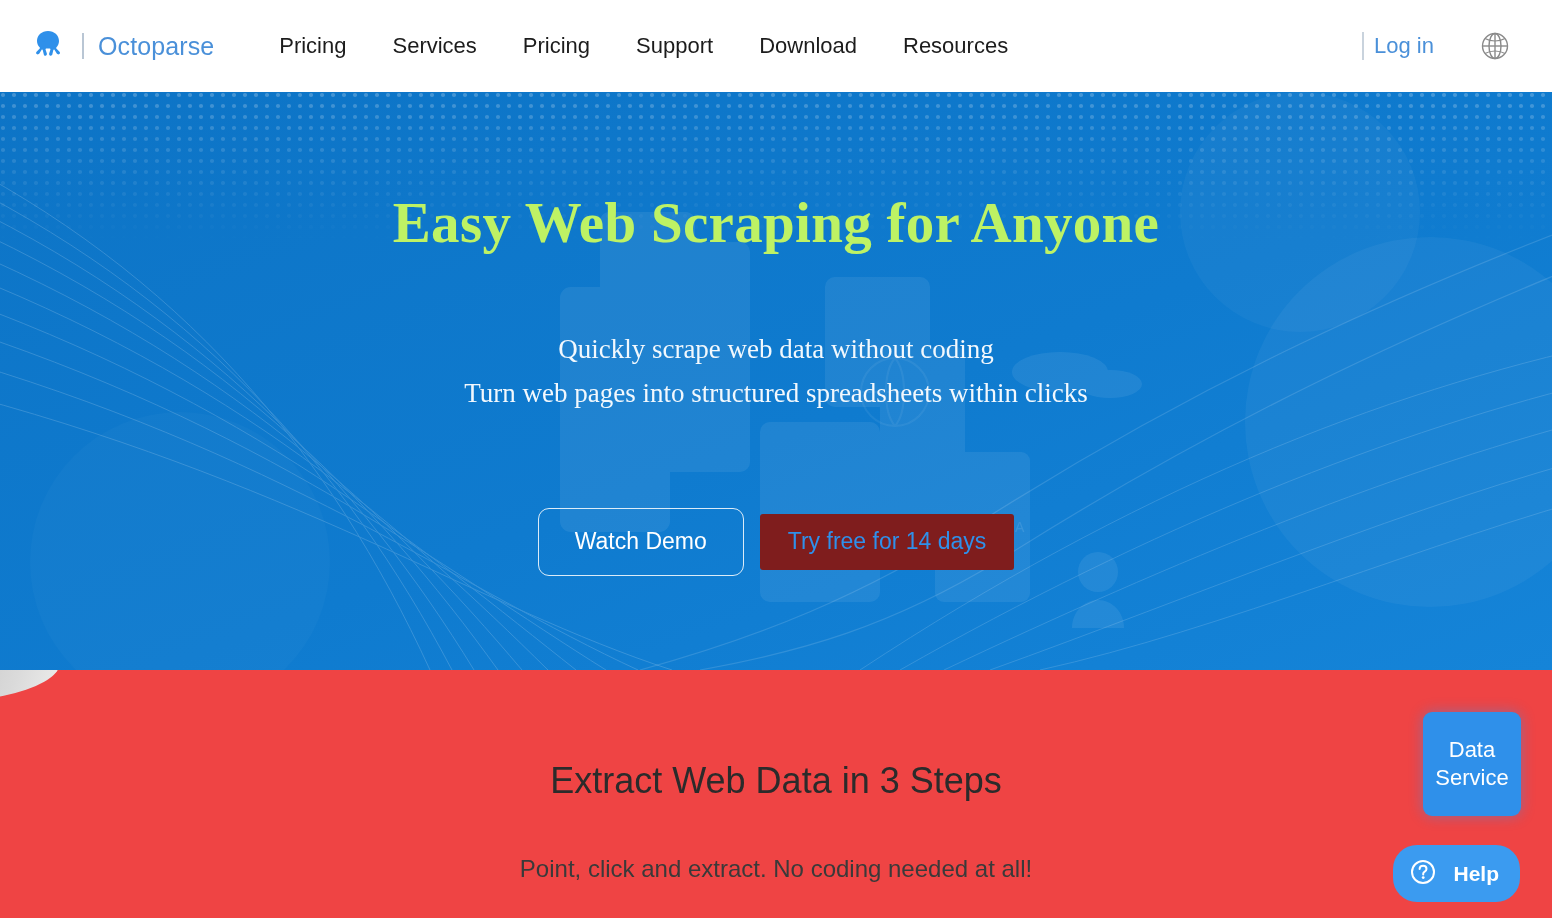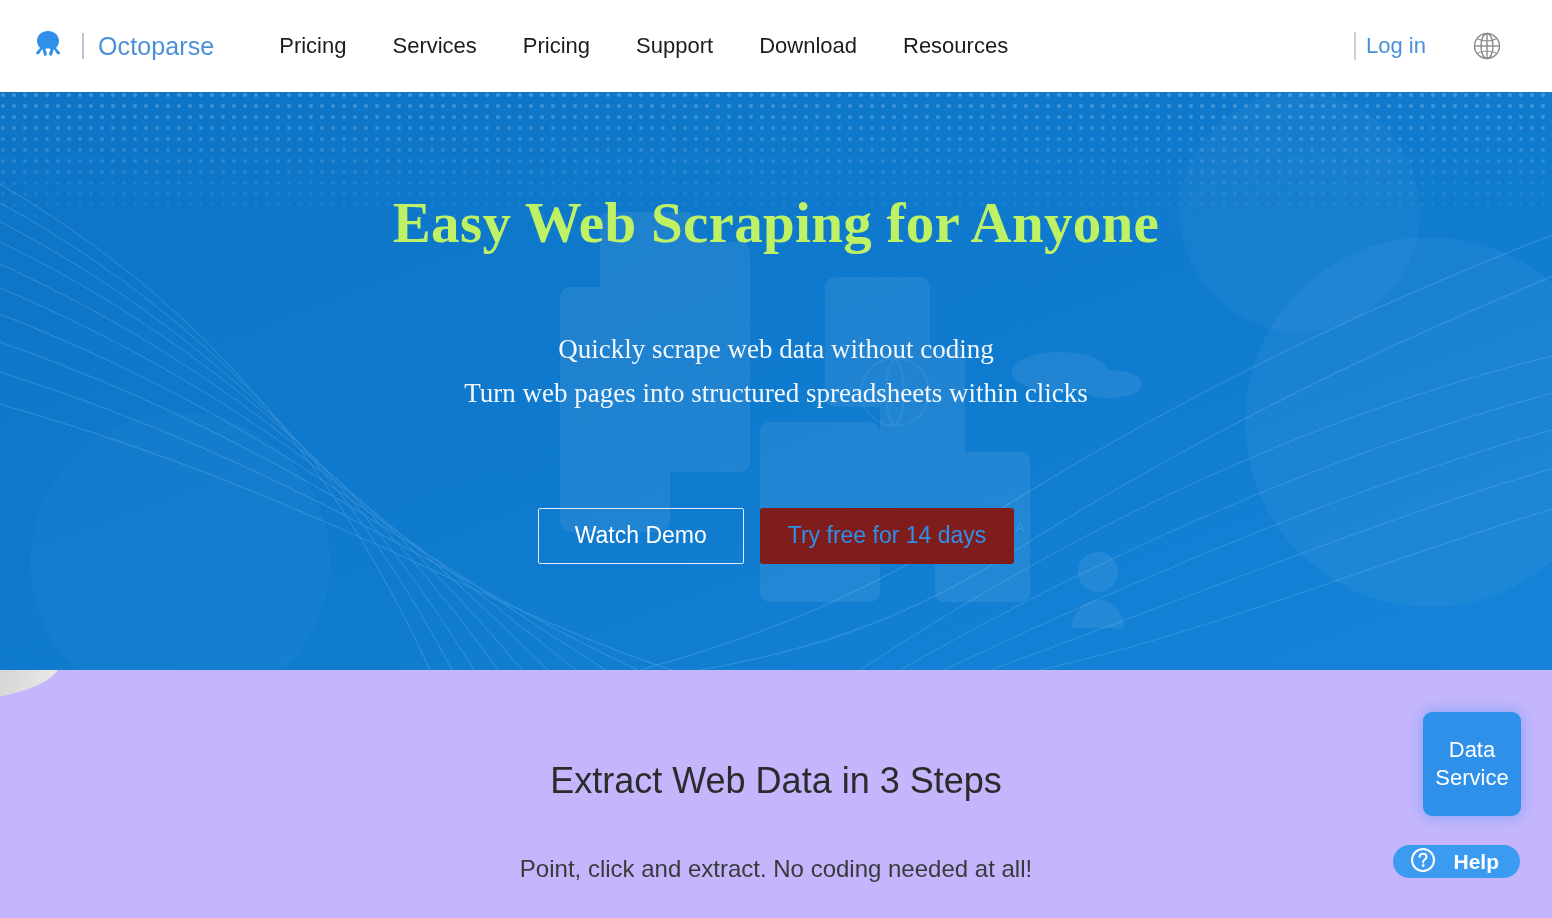--- a/index.html
+++ b/index.html
@@ -29,21 +29,21 @@
   .brand-name {
     font-size: 25px; color: #4a90d9; letter-spacing: .1px;
     font-family: "Liberation Sans", sans-serif; white-space: nowrap;
   }
   .nav-links { display: flex; align-items: center; margin-left: 42px; }
   .nav-link {
     font-size: 22px; color: #1c1c1c; padding: 0 23px;
     cursor: pointer; white-space: nowrap;
   }
   .nav-right {
-    position: absolute; right: 8px; top: 0; height: 92px;
+    position: absolute; right: 0; top: 0; height: 92px;
     display: flex; align-items: center;
   }
   .nav-sep { width: 2px; height: 28px; background: #c9d3dd; margin-right: 10px; }
   .login-link {
     font-size: 22px; color: #4a90d9; cursor: pointer;
     padding-right: 14px; white-space: nowrap;
   }
   .trial-btn {
     background: #2f90ea; color: #ffffff; font-size: 22px;
     border: none; border-radius: 5px;
@@ -79,38 +79,38 @@
   }
   .hero-sub {
     font-family: "Liberation Serif", "DejaVu Serif", serif;
     font-size: 27px; color: #f2f8fd; text-align: center;
     line-height: 1.65; white-space: nowrap;
   }
   .hero-sub.first { margin-top: 74px; font-family: Liberation Serif, serif; }
   .hero-btns { margin-top: 92px; display: flex; align-items: center; gap: 16px; }
   .btn-ghost {
     background: transparent; color: #ffffff;
-    border: 1px solid rgba(255,255,255,.85); border-radius: 2px;
-    font-size: 23px; height: 56px; padding: 0 36px;
+    border: 1px solid rgba(255,255,255,.85); border-radius: 11px;
+    font-size: 23px; height: 68px; padding: 0 36px;
     cursor: pointer; font-family: "Liberation Sans", sans-serif;
     white-space: nowrap;
   }
   .btn-white {
     background: #7f1d1d; color: #2f90ea;
     border: none; border-radius: 3px;
     font-size: 23px; height: 56px; padding: 0 28px;
     cursor: pointer; font-family: "Liberation Sans", sans-serif;
     white-space: nowrap;
   }
 
   
   .section {
     position: absolute; top: 670px; left: 0;
     width: 1552px; height: 248px;
-    background: #c4b5fd;
+    background: #ef4444;
     overflow: hidden;
   }
   .sec-title {
     position: absolute; top: 90px; left: 0; width: 1552px;
     text-align: center; font-size: 36px; color: #2b2b2b;
     font-weight: 400; white-space: nowrap;
   }
   .sec-sub {
     position: absolute; top: 147px; left: 0; width: 1552px;
     text-align: center; font-size: 24px; color: #3a3a3a;
@@ -131,21 +131,21 @@
     width: 98px; height: 104px;
     background: #2f90ea; border-radius: 9px;
     box-shadow: 0 0 14px rgba(47,144,234,.45);
     color: #fff; font-size: 22px; line-height: 1.28;
     display: flex; flex-direction: column;
     align-items: center; justify-content: center;
     cursor: pointer; z-index: 40; text-align: center;
   }
   .help-btn {
     position: absolute; right: 32px; top: 845px;
-    height: 33px; padding: 0 21px 0 17px;
+    height: 57px; padding: 0 21px 0 17px;
     background: #3b9bf0; border-radius: 24px;
     display: flex; align-items: center; gap: 17px;
     cursor: pointer; z-index: 40;
   }
   .help-label { color: #ffffff; font-size: 21px; font-weight: bold; }
 </style>
 </head>
 <body>
 
 <div id="page">

